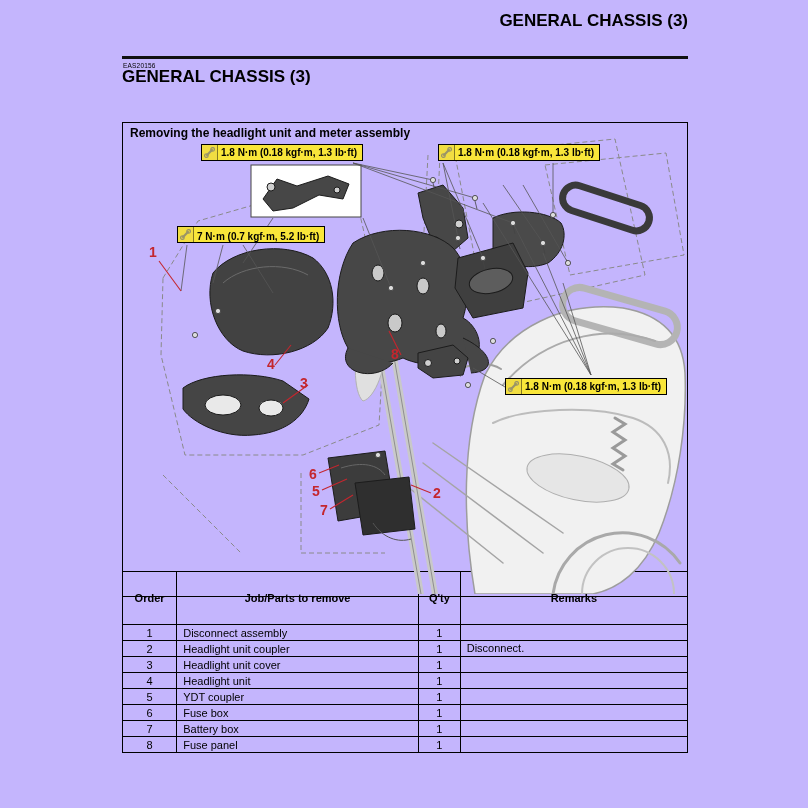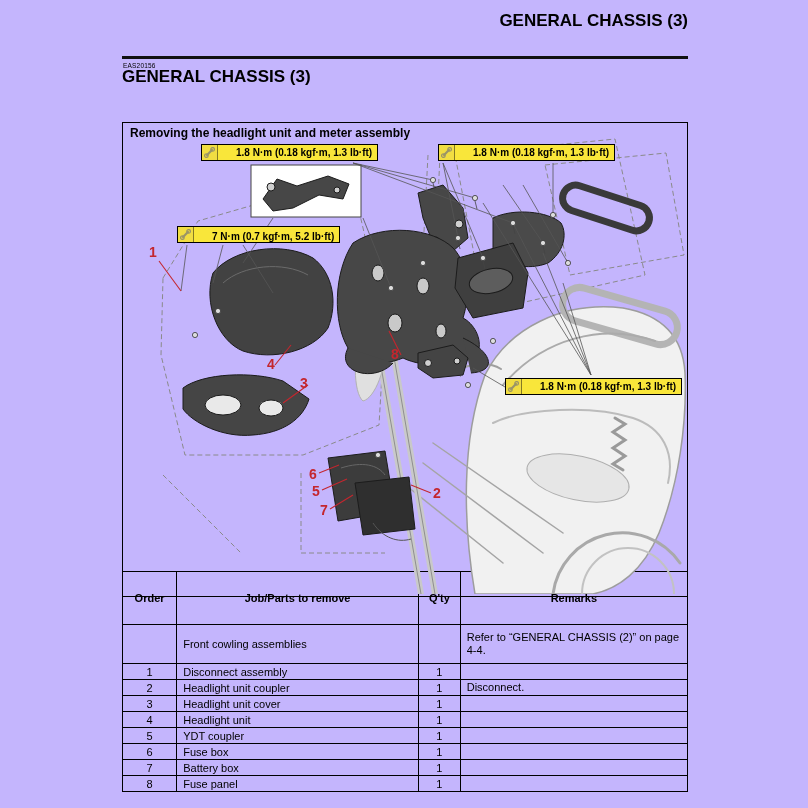--- a/index.html
+++ b/index.html
@@ -10,21 +10,21 @@
                     font-size:17px; font-weight:bold; }
   .header-rule { position:absolute; top:56px; left:122px; width:566px; height:3px; background:#111; }
   .eas-code { position:absolute; top:62px; left:123px; font-size:6.5px; letter-spacing:0.2px; }
   .section-title { position:absolute; top:67px; left:122px; margin:0; font-size:17px; font-weight:bold; }
 
   .figure-box { position:absolute; top:96px; left:122px; width:566px; height:475px;
                 border:1.5px solid #000; box-sizing:border-box;margin-top:26px; }
   .figure-caption { position:absolute; top:3px; left:7px; font-size:12px; font-weight:bold; z-index:3; }
   svg.diagram { position:absolute; left:0; top:0; z-index:1; }
 
-  .callout { position:absolute; z-index:4; display:flex; align-items:center; gap:18px;
+  .callout { position:absolute; z-index:4; display:flex; align-items:center; gap:3px;
              background:#f9e63a; border:1.5px solid #000; height:17px; padding:0 5px 0 0;
              font-size:10px; font-weight:bold; white-space:nowrap; box-sizing:border-box; }
   .callout .wrench-wrap { display:flex; align-items:center; justify-content:center;
              width:15px; align-self:stretch; background:#f1dd42; border-right:1px solid rgba(0,0,0,0.45); }
   .c1 { left:78px;  top:21px; }
   .c2 { left:315px; top:21px; }
   .c3 { left:366px; top:43px; }
   .c4 { left:54px;  top:103px;align-items:flex-end; }
   .c5 { left:382px; top:255px; }
 
@@ -240,26 +240,20 @@
     </colgroup>
     <thead>
       <tr>
         <th>Order</th>
         <th>Job/Parts to remove</th>
         <th>Q'ty</th>
         <th>Remarks</th>
       </tr>
     </thead>
     <tbody>
-      <tr class="tall">
-        <td class="center"></td>
-        <td>Front cowling assemblies</td>
-        <td class="center"></td>
-        <td class="remarks">Refer to “GENERAL CHASSIS (2)” on page 4-4.</td>
-      </tr>
       <tr>
         <td class="center">1</td>
         <td>Disconnect assembly</td>
         <td class="center">1</td>
         <td class="remarks"></td>
       </tr>
       <tr>
         <td class="center">2</td>
         <td>Headlight unit coupler</td>
         <td class="center">1</td>

